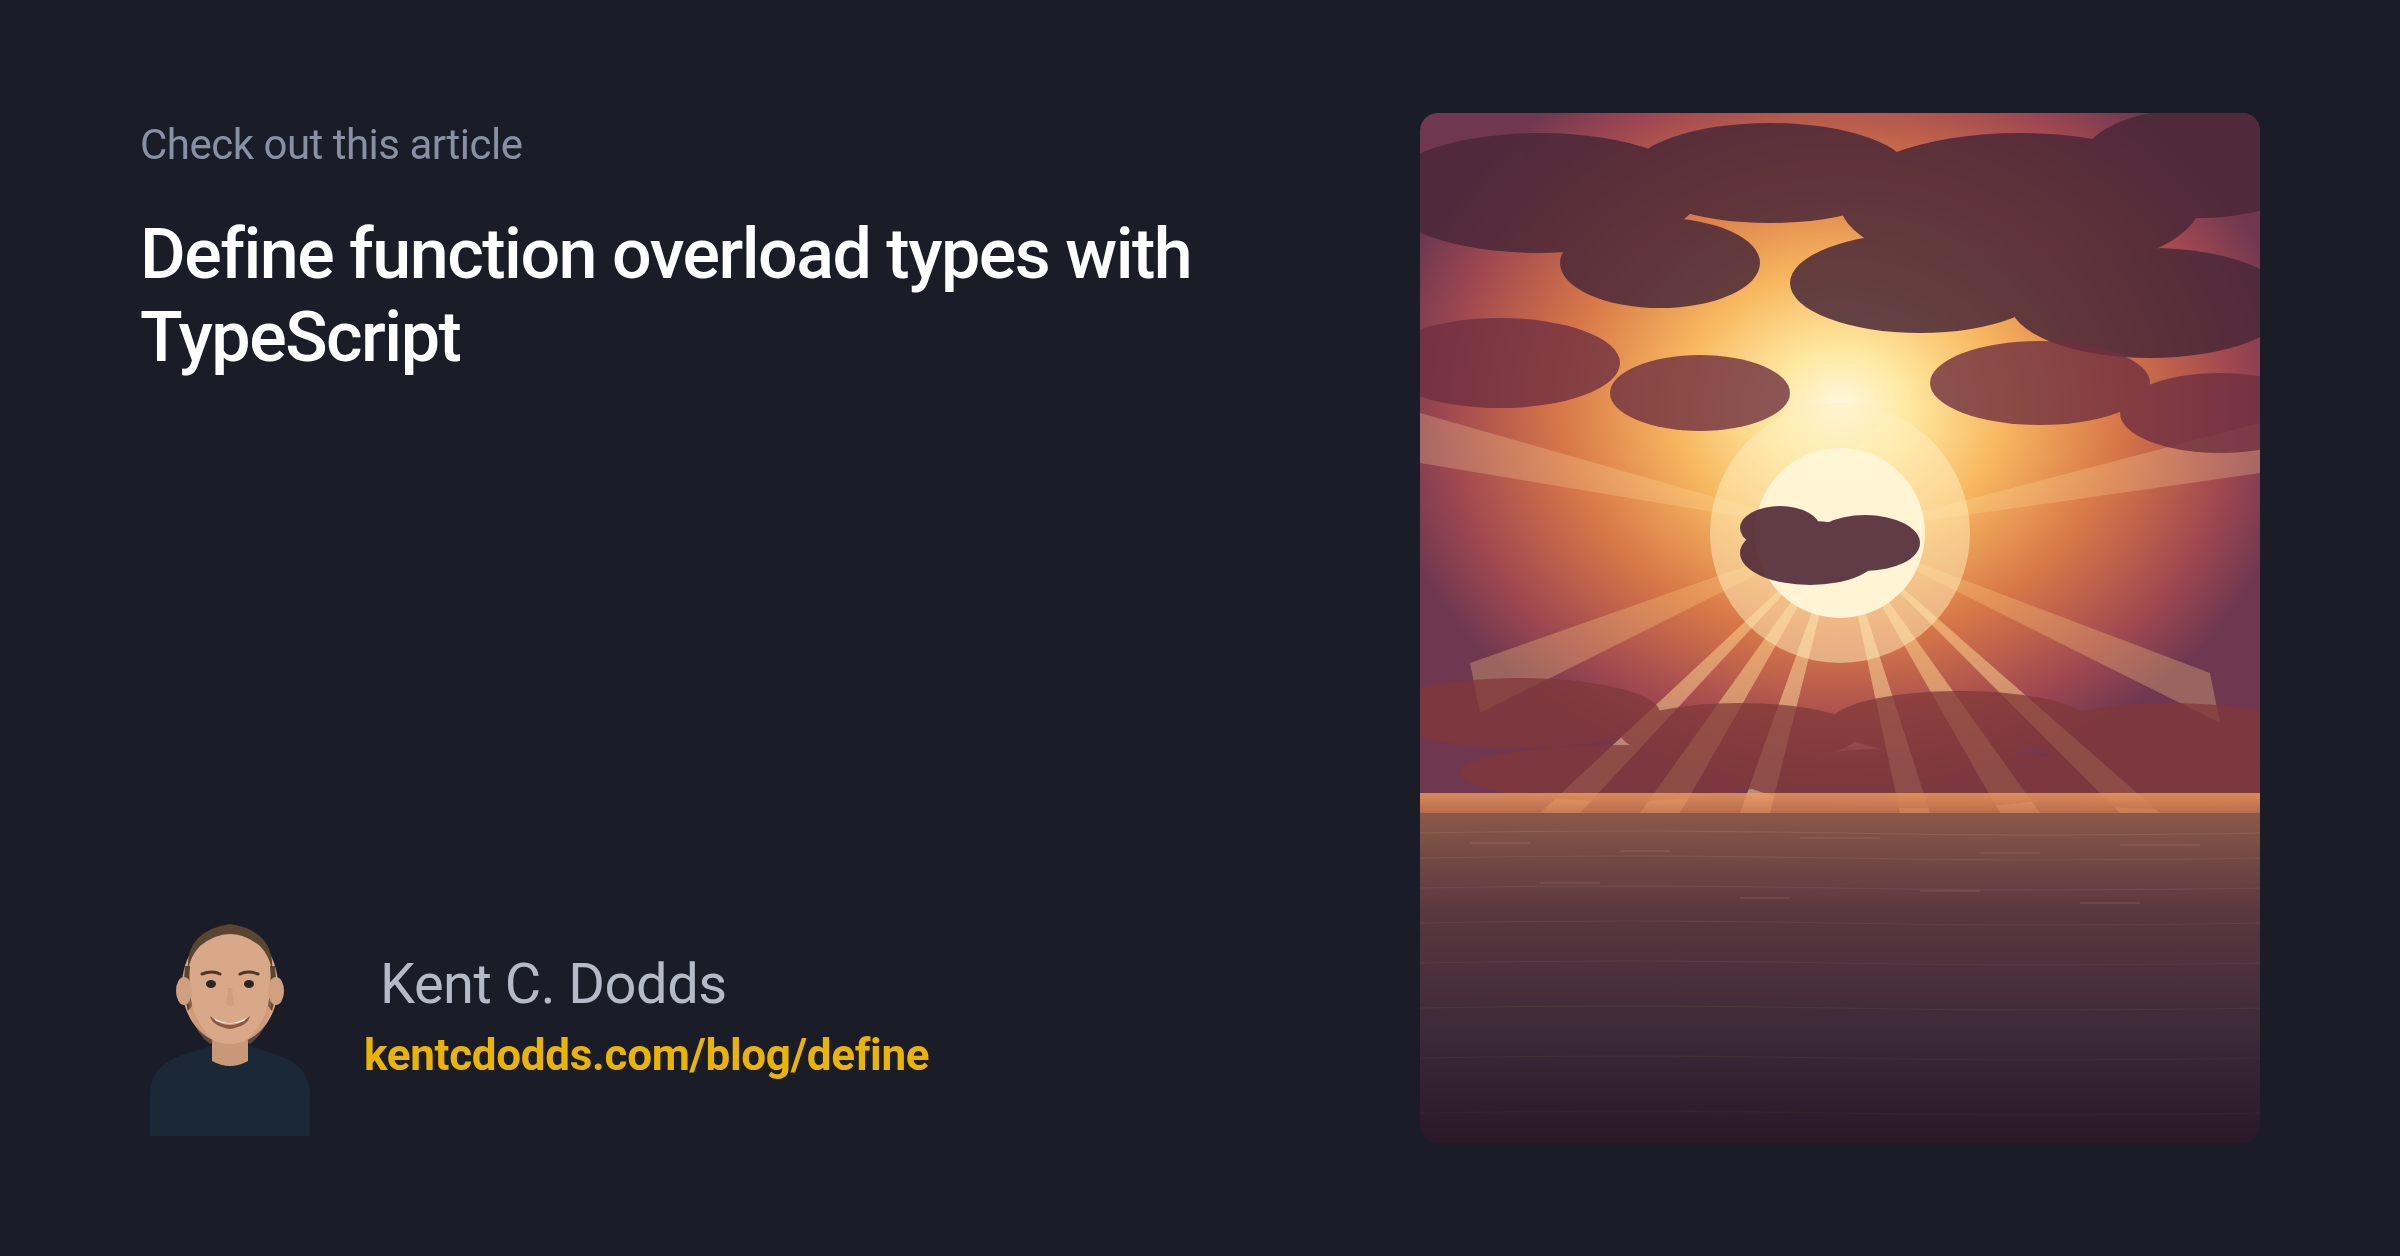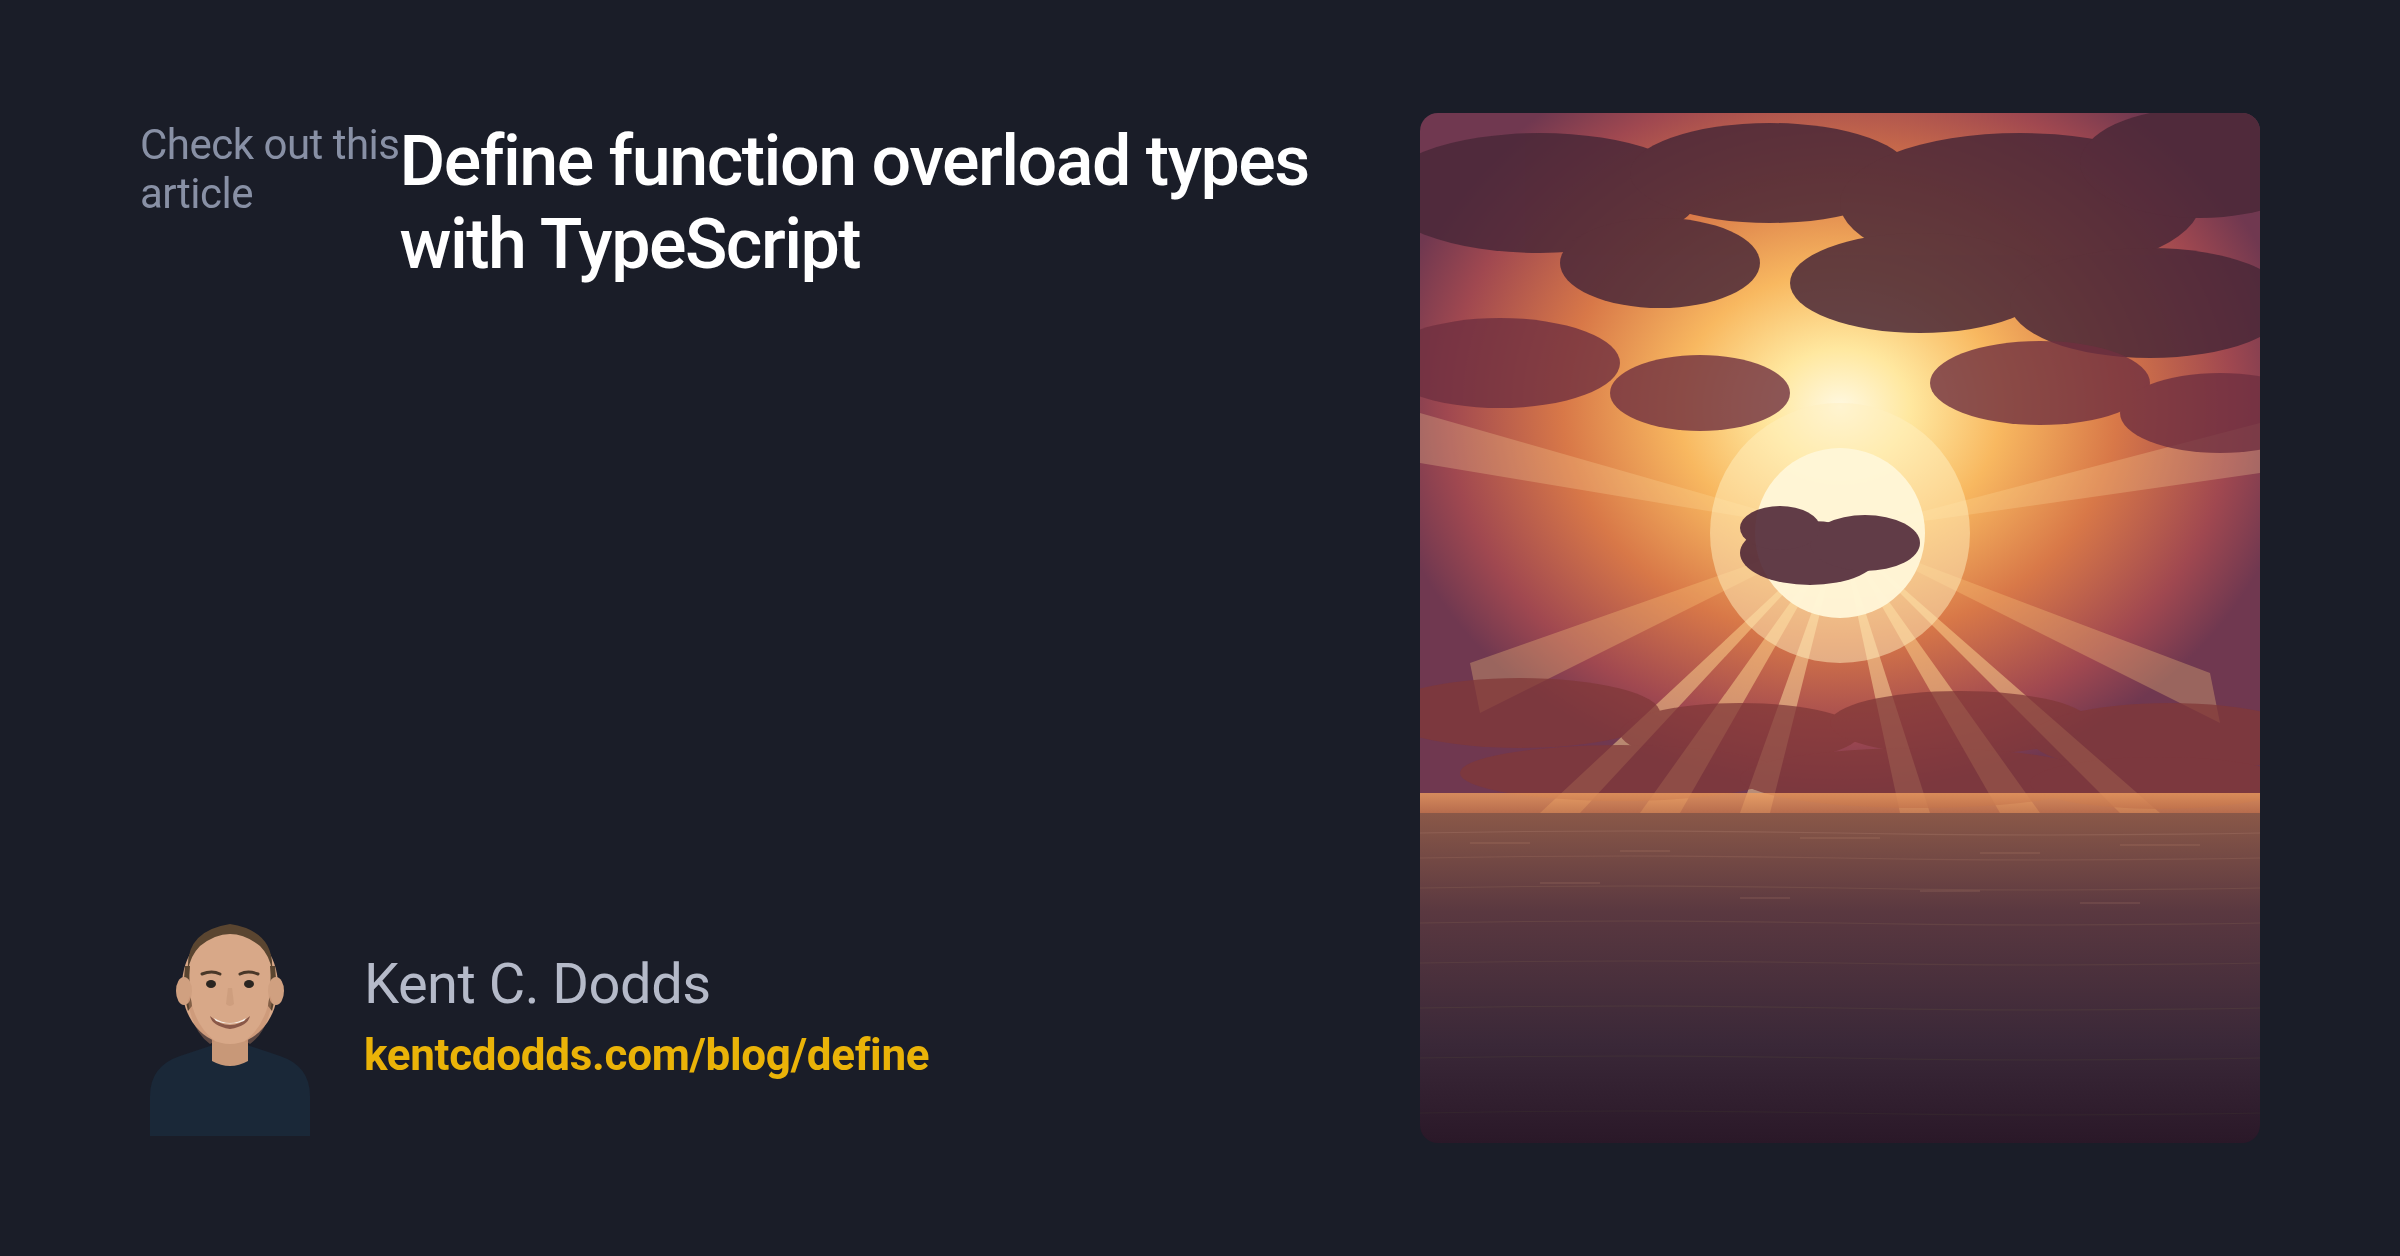--- a/index.html
+++ b/index.html
@@ -23,21 +23,21 @@
     }
     .left-col {
       flex: 1;
       display: flex;
       flex-direction: column;
       justify-content: space-between;
       padding-right: 80px;
     }
     .header-block {
       display: flex;
-      flex-direction: row;
+      flex-direction: column;
     }
     .eyebrow {
       color: #8890a5;
       font-size: 42px;
       font-weight: 400;
       margin-bottom: 44px;
       letter-spacing: -0.5px;
     }
     .title {
       color: #ffffff;
@@ -64,20 +64,21 @@
     .author-text {
       display: flex;
       flex-direction: column;
       gap: 12px;
     }
     .author-name {
       color: #b5bac9;
       font-size: 56px;
       font-weight: 400;
       letter-spacing: -0.5px;
+      margin-left: 16px;
     }
     .author-url {
       color: #eab308;
       font-size: 44px;
       font-weight: 700;
       letter-spacing: -0.3px;
     }
     .right-col {
       width: 840px;
       height: 100%;

